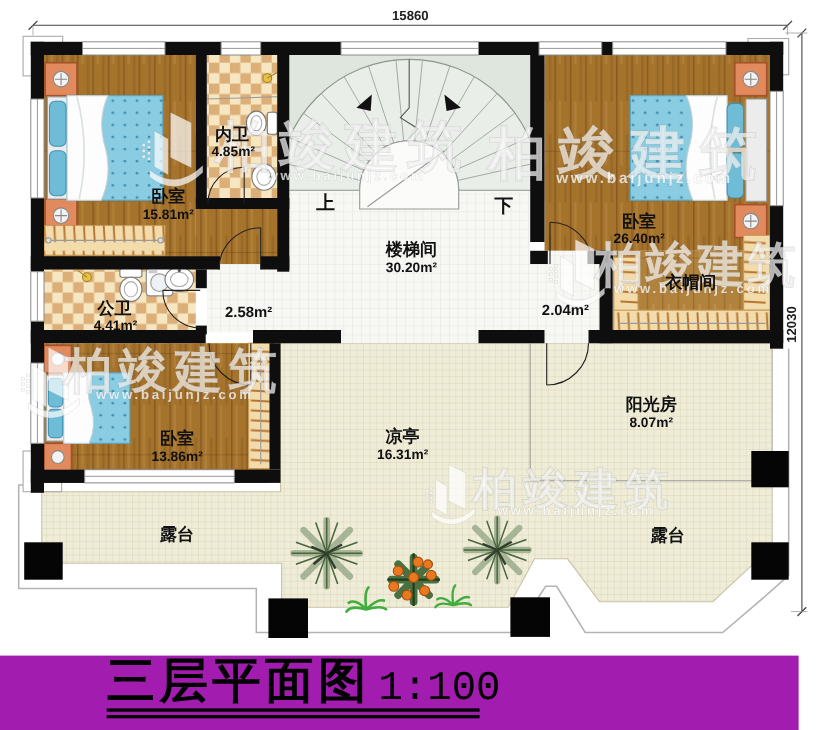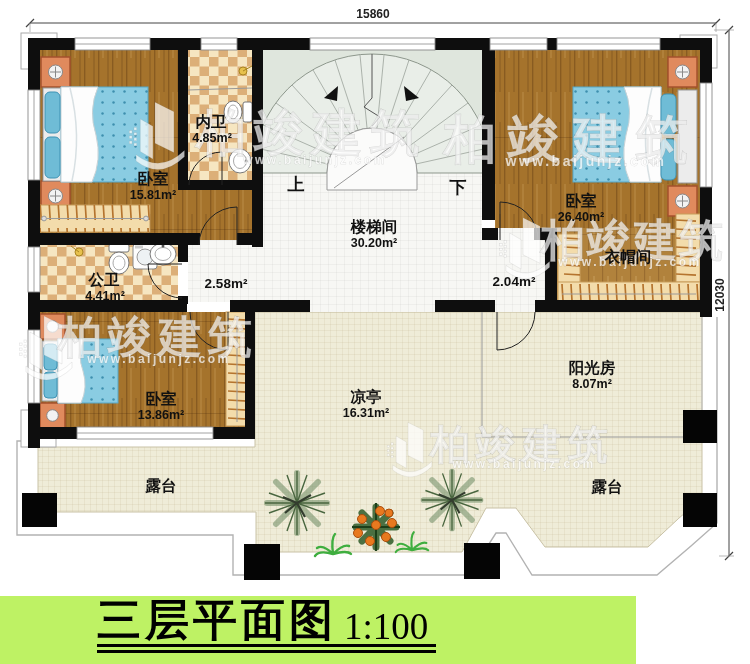--- a/index.html
+++ b/index.html
@@ -9,25 +9,25 @@
   .room-name{font-size:15.5px;font-weight:700;}
   .room-area{font-size:12.5px;font-weight:700;}
   .small-area{font-size:13.5px;font-weight:700;}
   .updown{font-size:17px;font-weight:700;}
   .dim-text{font-size:12px;font-weight:700;fill:#222;}
   .wm-big{font-weight:700;fill:rgba(255,255,255,.66);stroke:rgba(120,120,120,.33);
           stroke-width:.7;paint-order:stroke;}
   .wm-url{font-weight:700;fill:rgba(255,255,255,.72);stroke:rgba(120,120,120,.30);
           stroke-width:.5;paint-order:stroke;letter-spacing:2.5px;}
   .wm-logo{fill:rgba(255,255,255,.70);stroke:rgba(120,120,120,.25);stroke-width:.5;}
-  .titlebar{position:absolute;left:0;top:596px;width:636px;height:68px;background:#bef264;}
+  .titlebar{position:absolute;left:0;top:596px;width:726px;height:68px;background:#a21caf;}
   .main-title{position:absolute;left:97px;top:2px;font-size:44px;font-weight:700;
               color:#000;letter-spacing:4px;line-height:1;}
   .scale-text{position:absolute;left:344px;top:9px;font-size:37px;font-weight:400;
-              color:#000;font-family:Liberation Serif, serif;}
+              color:#000;font-family:Liberation Mono, monospace;}
   .ul{position:absolute;left:97px;width:339px;height:2.5px;background:#000;}
   .ul1{top:48px;} .ul2{top:54px;}
   .info{position:absolute;left:438px;top:8px;color:#000;
         font-family:"Liberation Mono","DejaVu Sans Mono",monospace;}
   .info div{font-size:19px;font-weight:700;line-height:1.55;white-space:nowrap;}
 </style>
 </head>
 <body>
 
 <div class="page">

